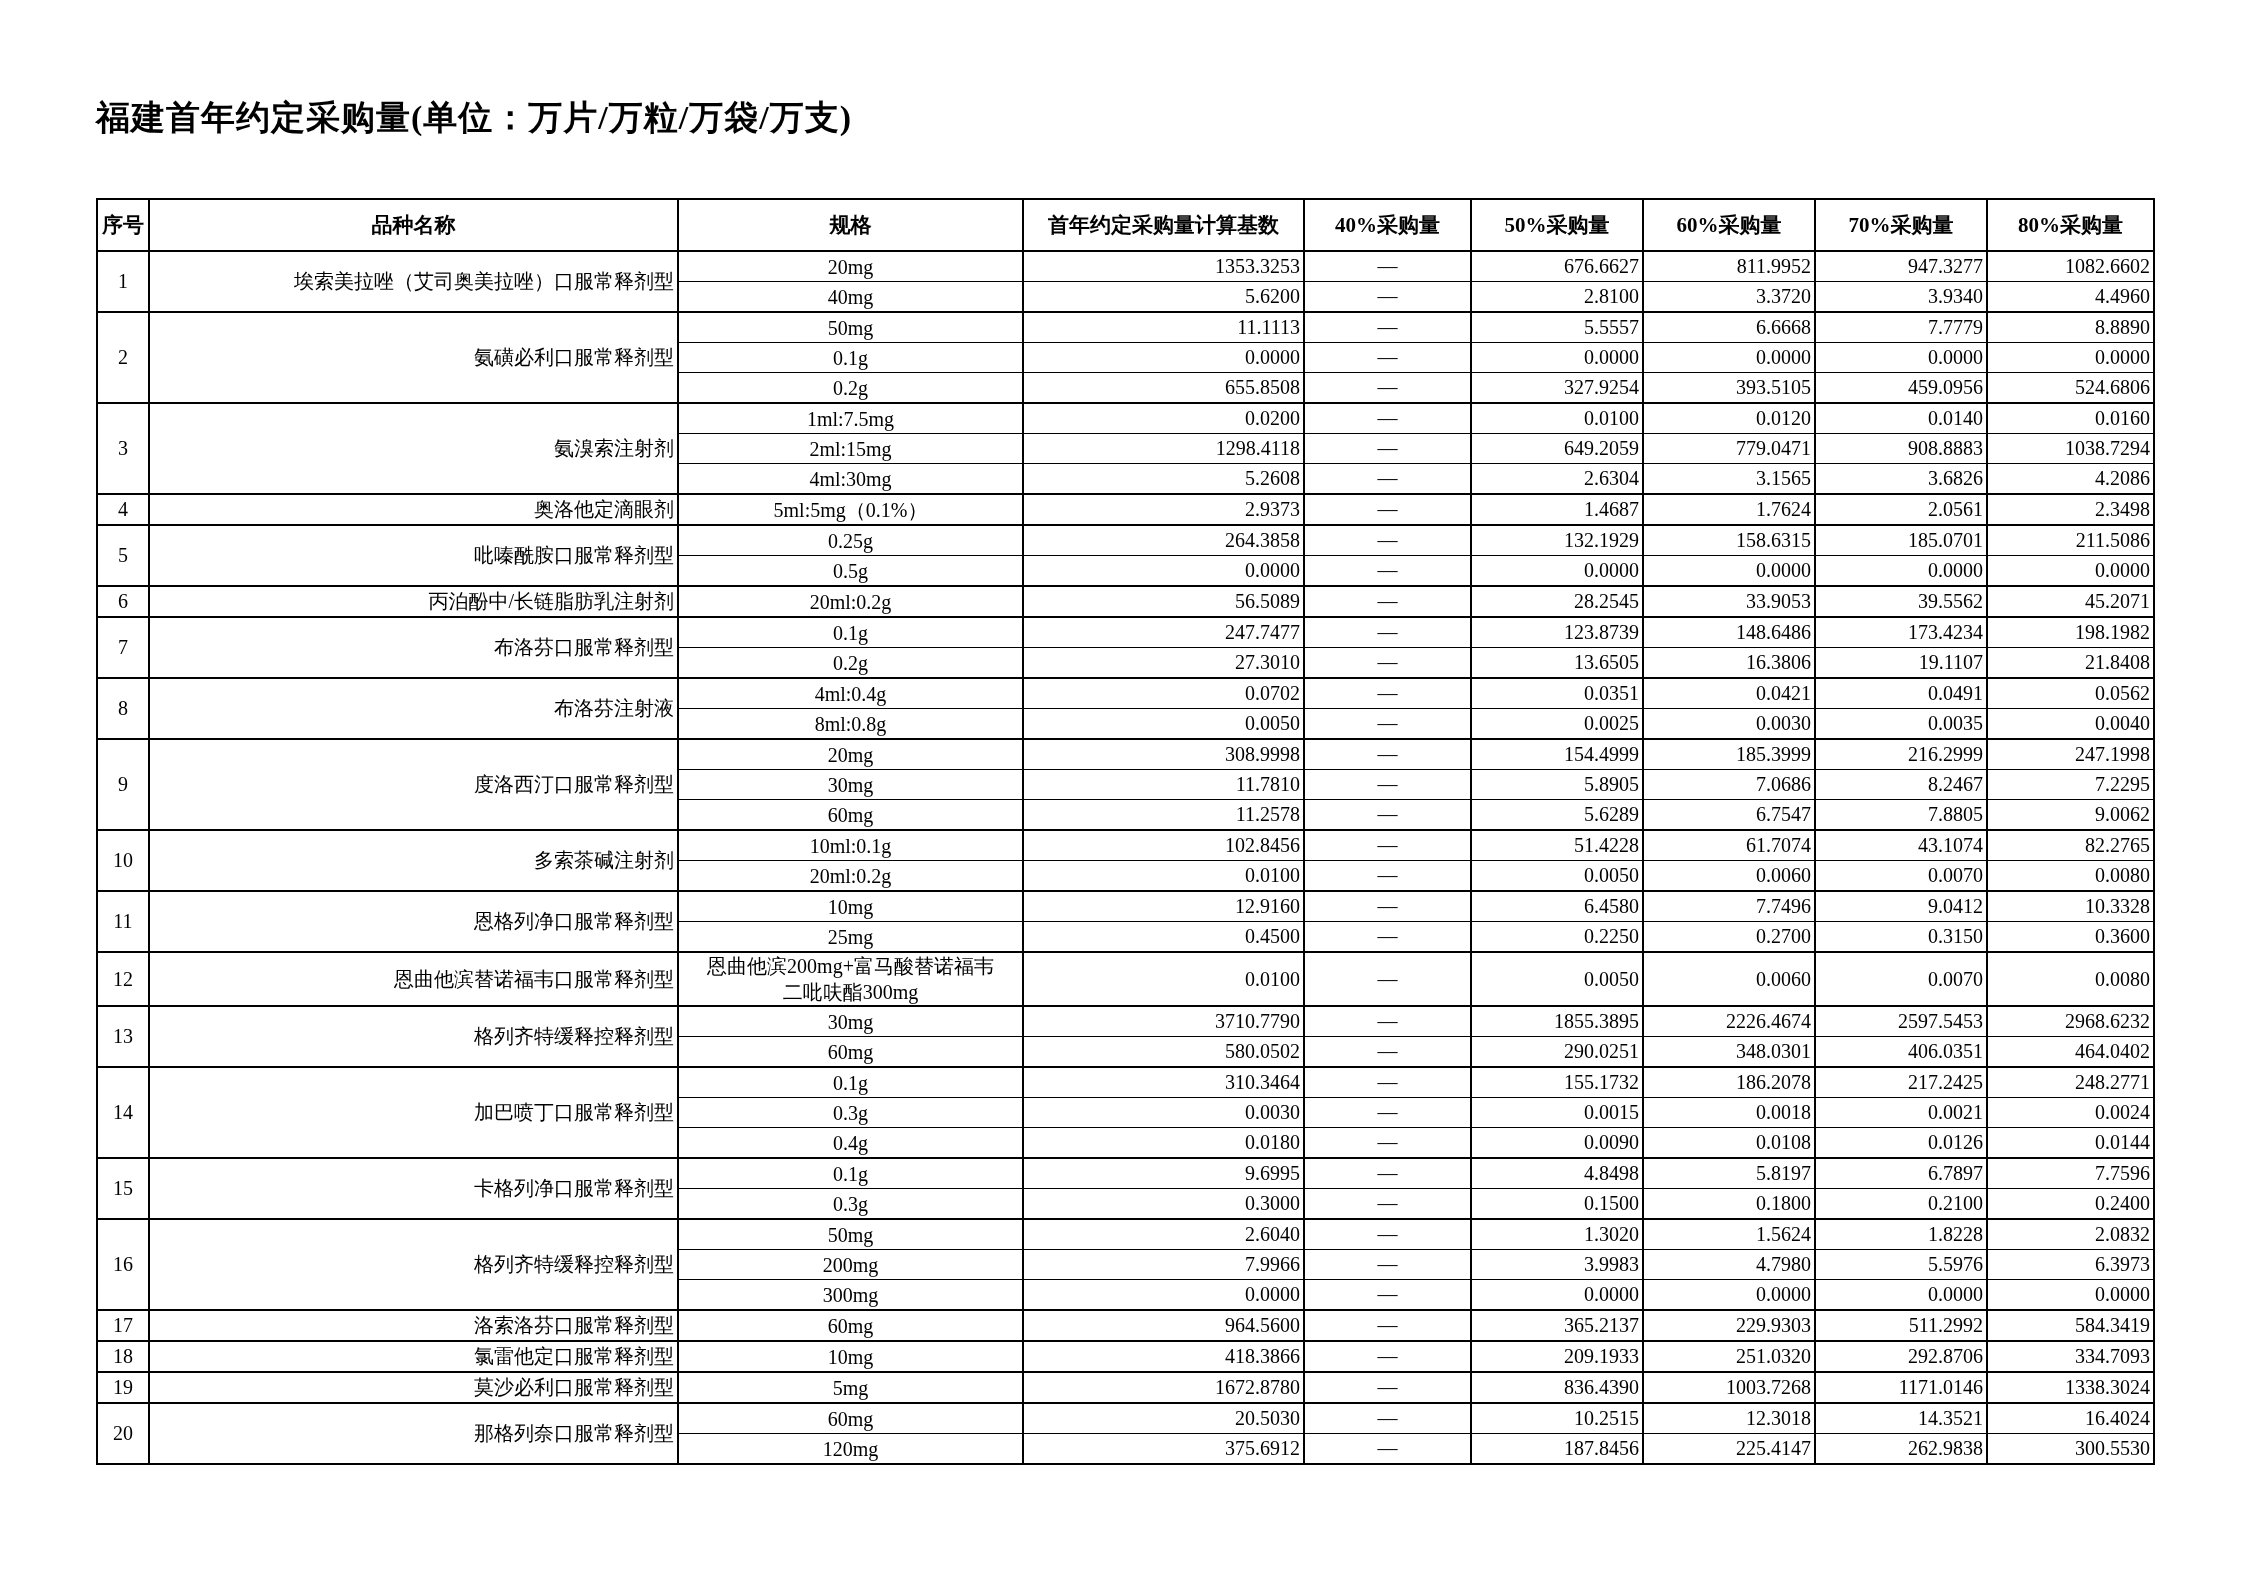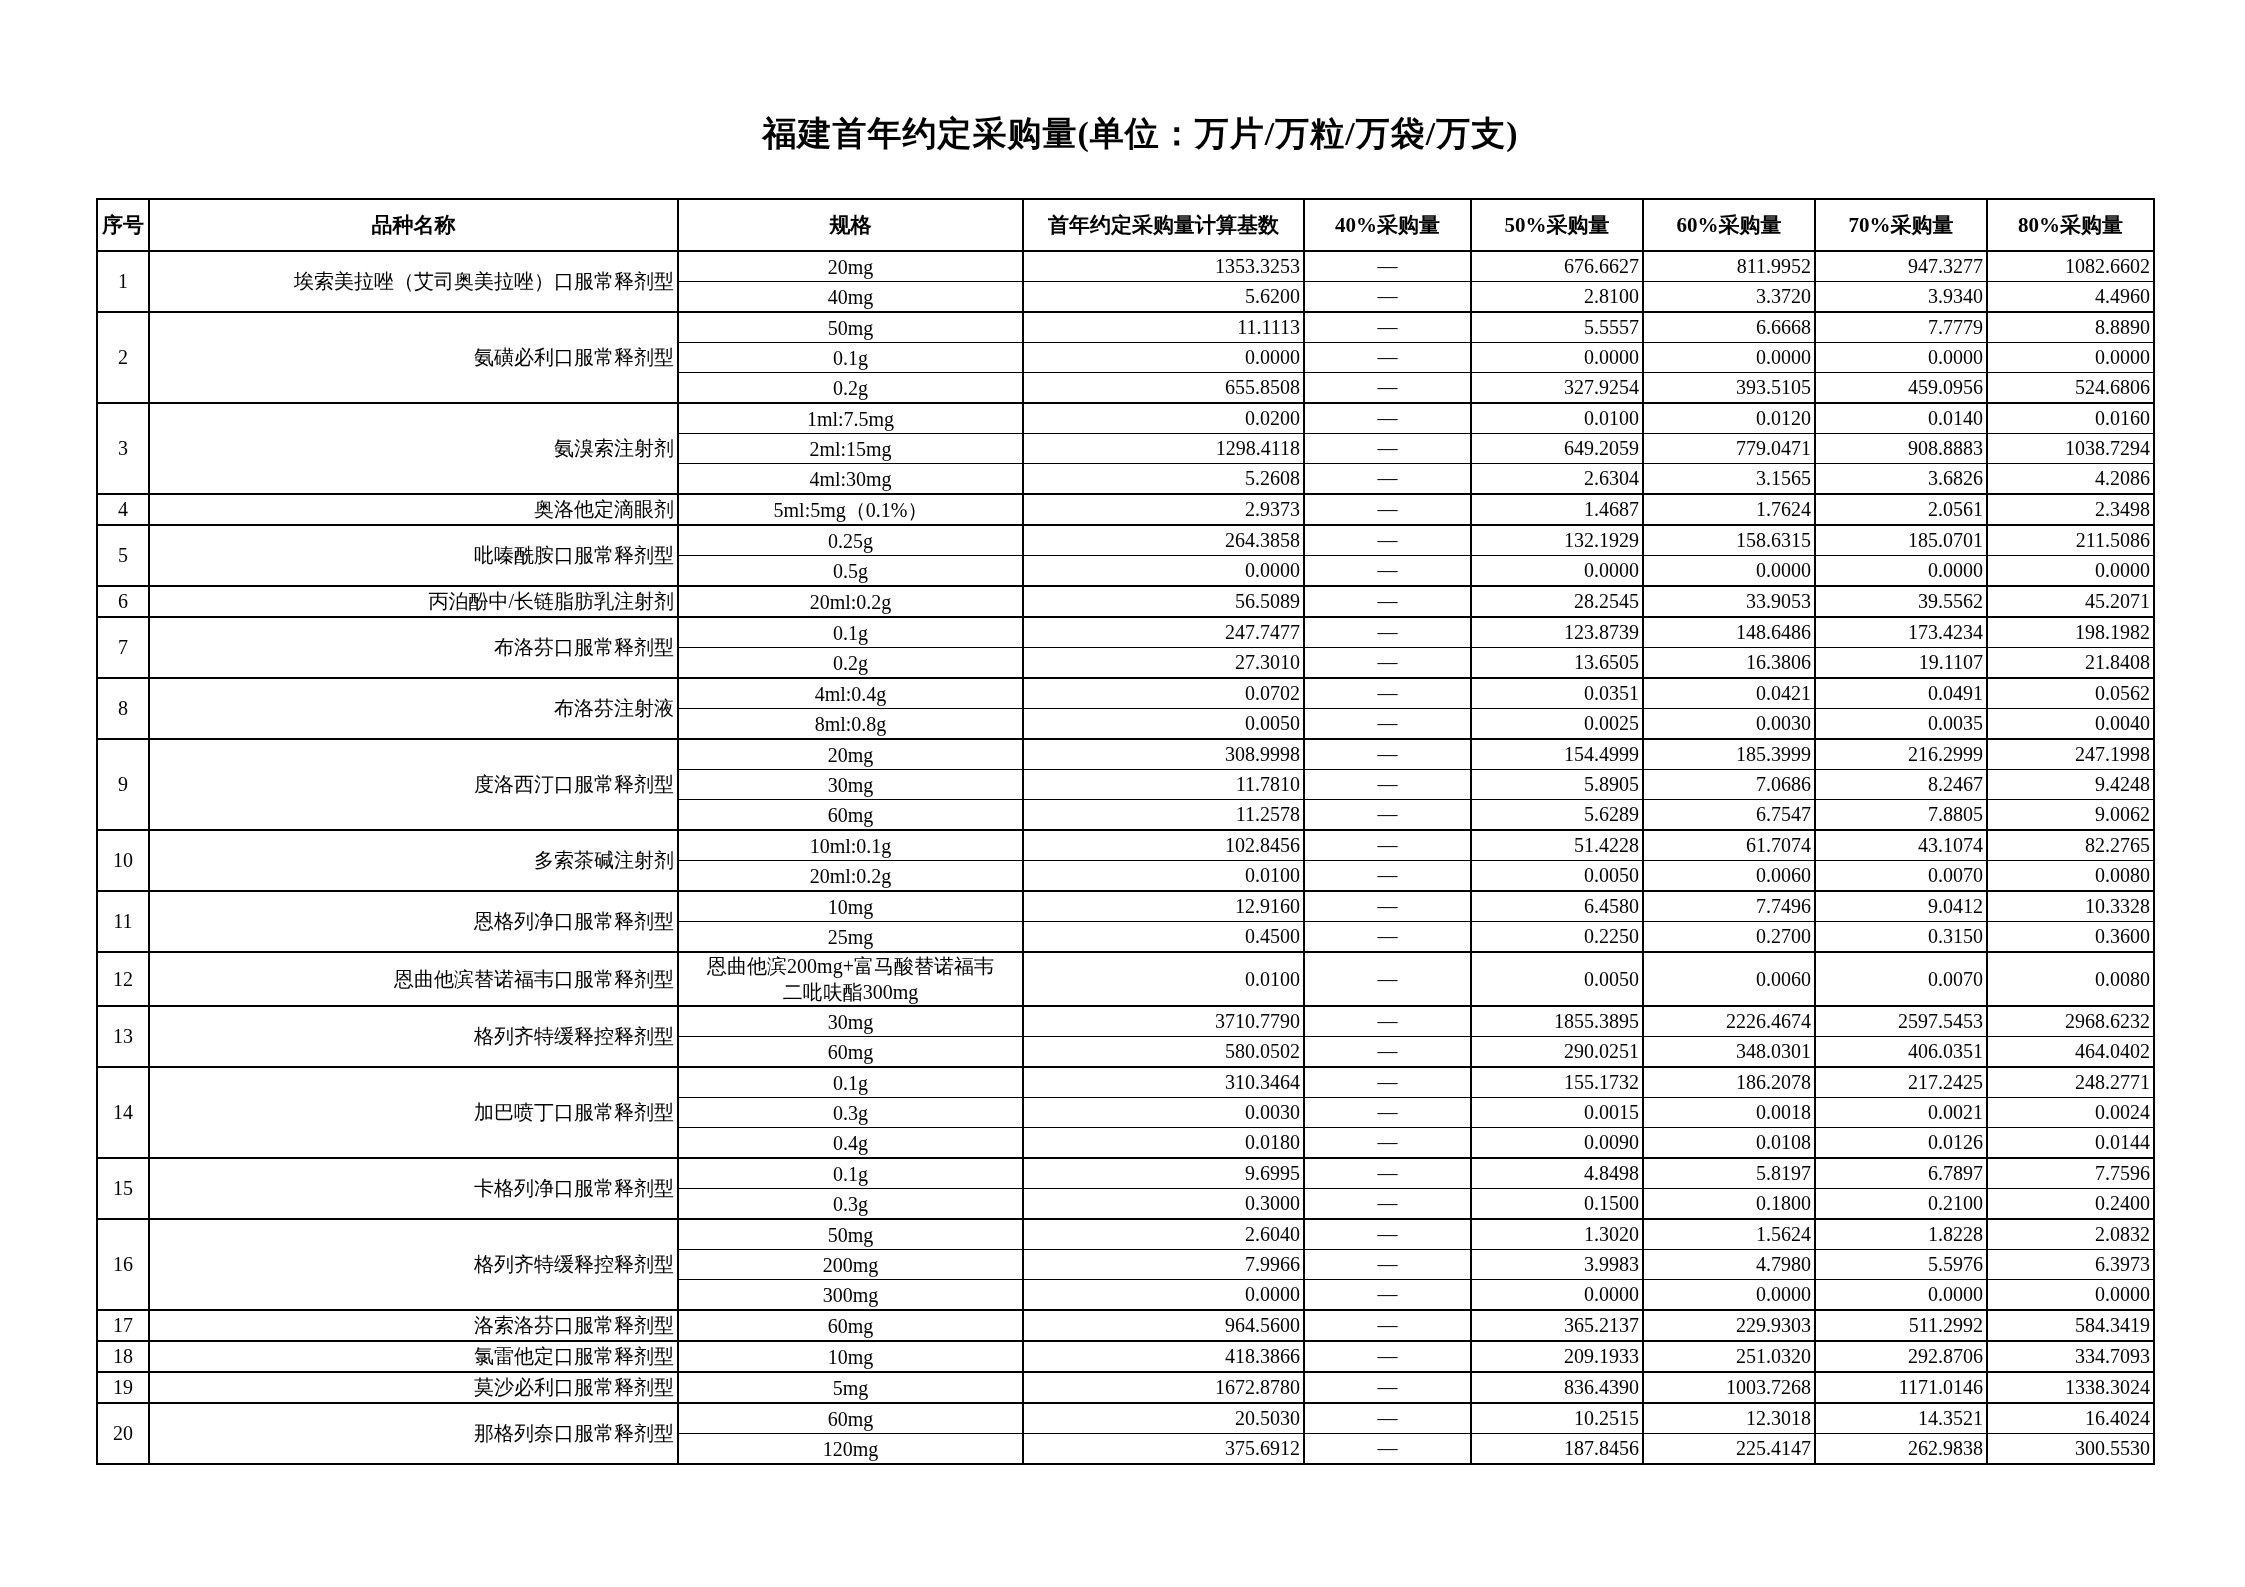--- a/index.html
+++ b/index.html
@@ -20,22 +20,22 @@
     top: 0; left: 0;
     width: 2245px;
     height: 1587px;
     background: #ffffff;
   }
   .doc-title {
     position: absolute;
     top: 96px;
     left: 96px;
     width: 2057px;
-    margin: 16px;
-    text-align: center;
+    margin: 0;
+    text-align: left;
     font-size: 34px;
     line-height: 44px;
     font-weight: bold;
     letter-spacing: 1px;
   }
   table.procurement {
     position: absolute;
     top: 198px;
     left: 96px;
     width: 2057px;
@@ -274,21 +274,21 @@
           <td class="c-num">216.2999</td>
           <td class="c-num">247.1998</td>
         </tr>
         <tr>
           <td class="c-spec">30mg</td>
           <td class="c-num">11.7810</td>
           <td class="c-dash">—</td>
           <td class="c-num">5.8905</td>
           <td class="c-num">7.0686</td>
           <td class="c-num">8.2467</td>
-          <td class="c-num">9.4248</td>
+          <td class="c-num">7.2295</td>
         </tr>
         <tr>
           <td class="c-spec">60mg</td>
           <td class="c-num">11.2578</td>
           <td class="c-dash">—</td>
           <td class="c-num">5.6289</td>
           <td class="c-num">6.7547</td>
           <td class="c-num">7.8805</td>
           <td class="c-num">9.0062</td>
         </tr>

